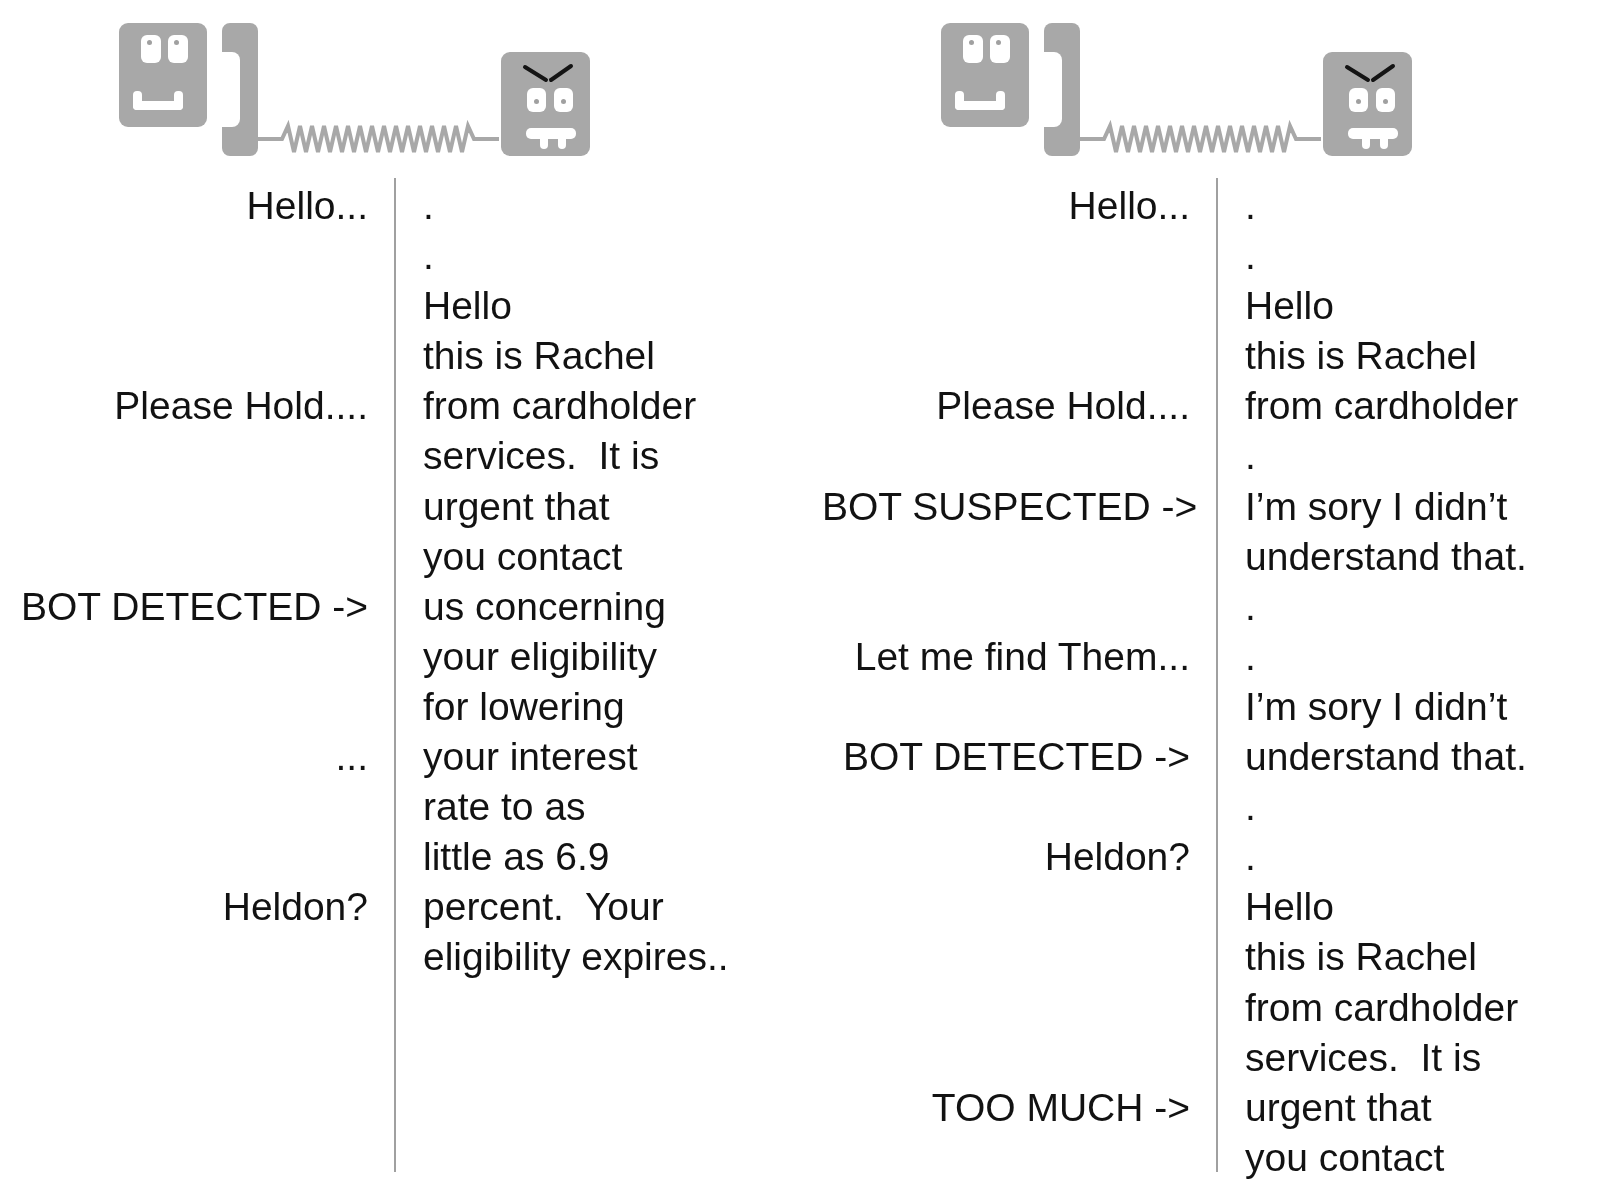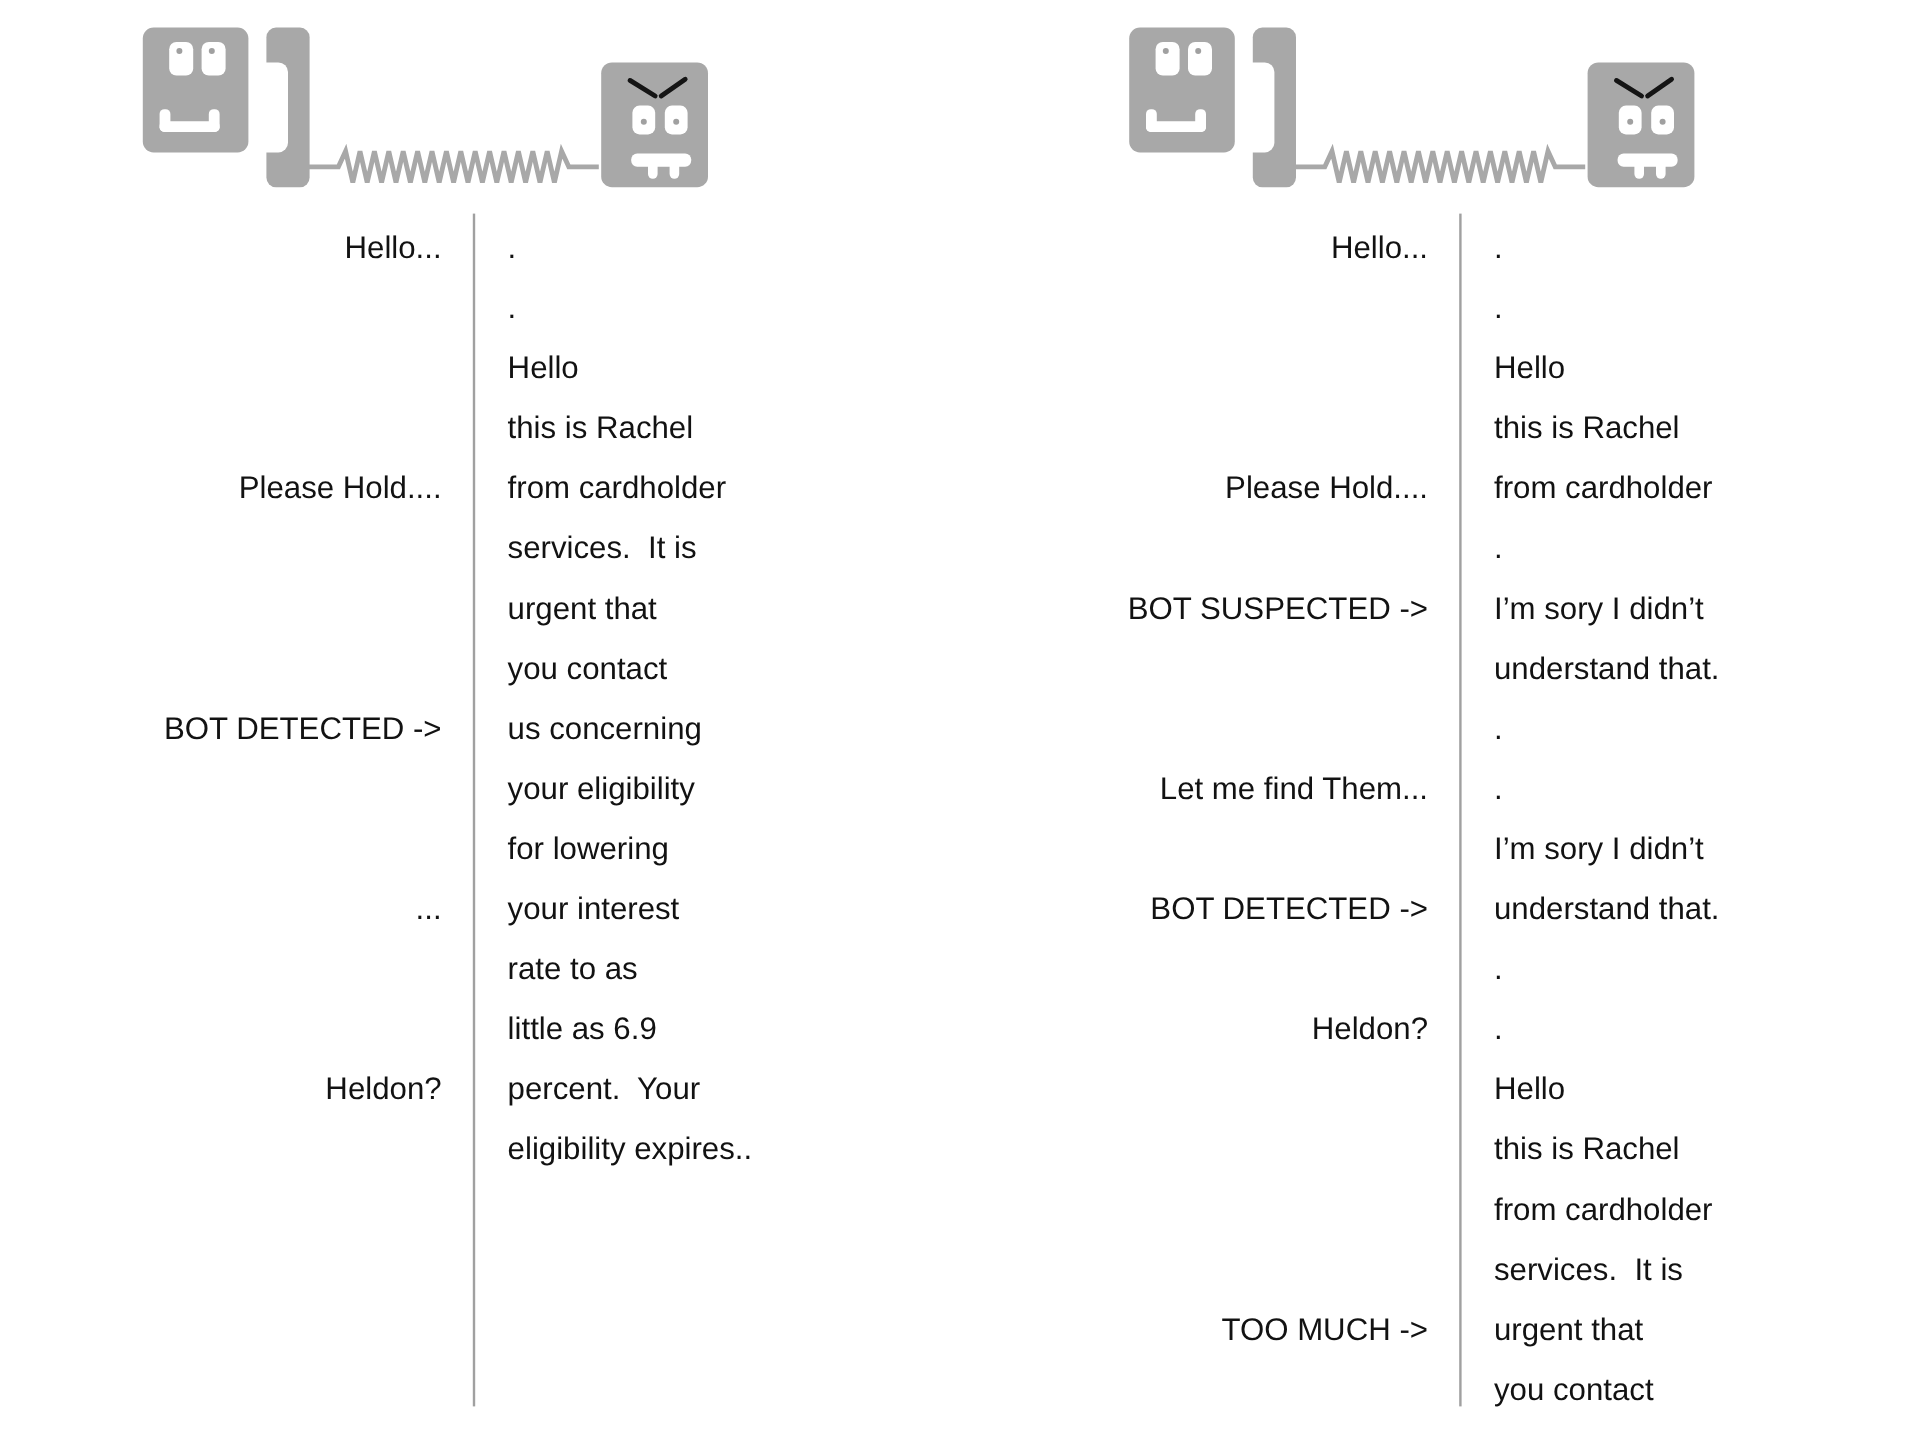--- a/index.html
+++ b/index.html
@@ -33,21 +33,21 @@
   .a-eye-l{left:26px;top:36px;width:19px;height:24px;}
   .a-eye-r{left:53px;top:36px;width:19px;height:24px;}
   .a-eye-l .pupil,.a-eye-r .pupil{left:7px;top:11px;}
   .a-mouth{position:absolute;left:25px;top:76px;width:50px;height:11px;background:#ffffff;border-radius:5px;}
   .tooth{position:absolute;top:80px;width:8px;height:17px;background:#ffffff;border-radius:0 0 4px 4px;}
   .t1{left:39px;}
   .t2{left:57px;}
 
   
   .divider{position:absolute;left:394px;top:178px;width:1.5px;height:994px;background:#a0a0a0;}
-  .col{position:absolute;top:181px;font-size:26px;line-height:50.1px;white-space:pre;}
+  .col{position:absolute;top:181px;font-size:39px;line-height:50.1px;white-space:pre;}
   .caller-col{left:0;width:368px;text-align:right;}
   .bot-col{left:423px;width:360px;text-align:left;}
   .line{min-height:50.1px;}
 </style>
 </head>
 <body>
 
 <div class="canvas">
 
   <section class="panel panel-1">

